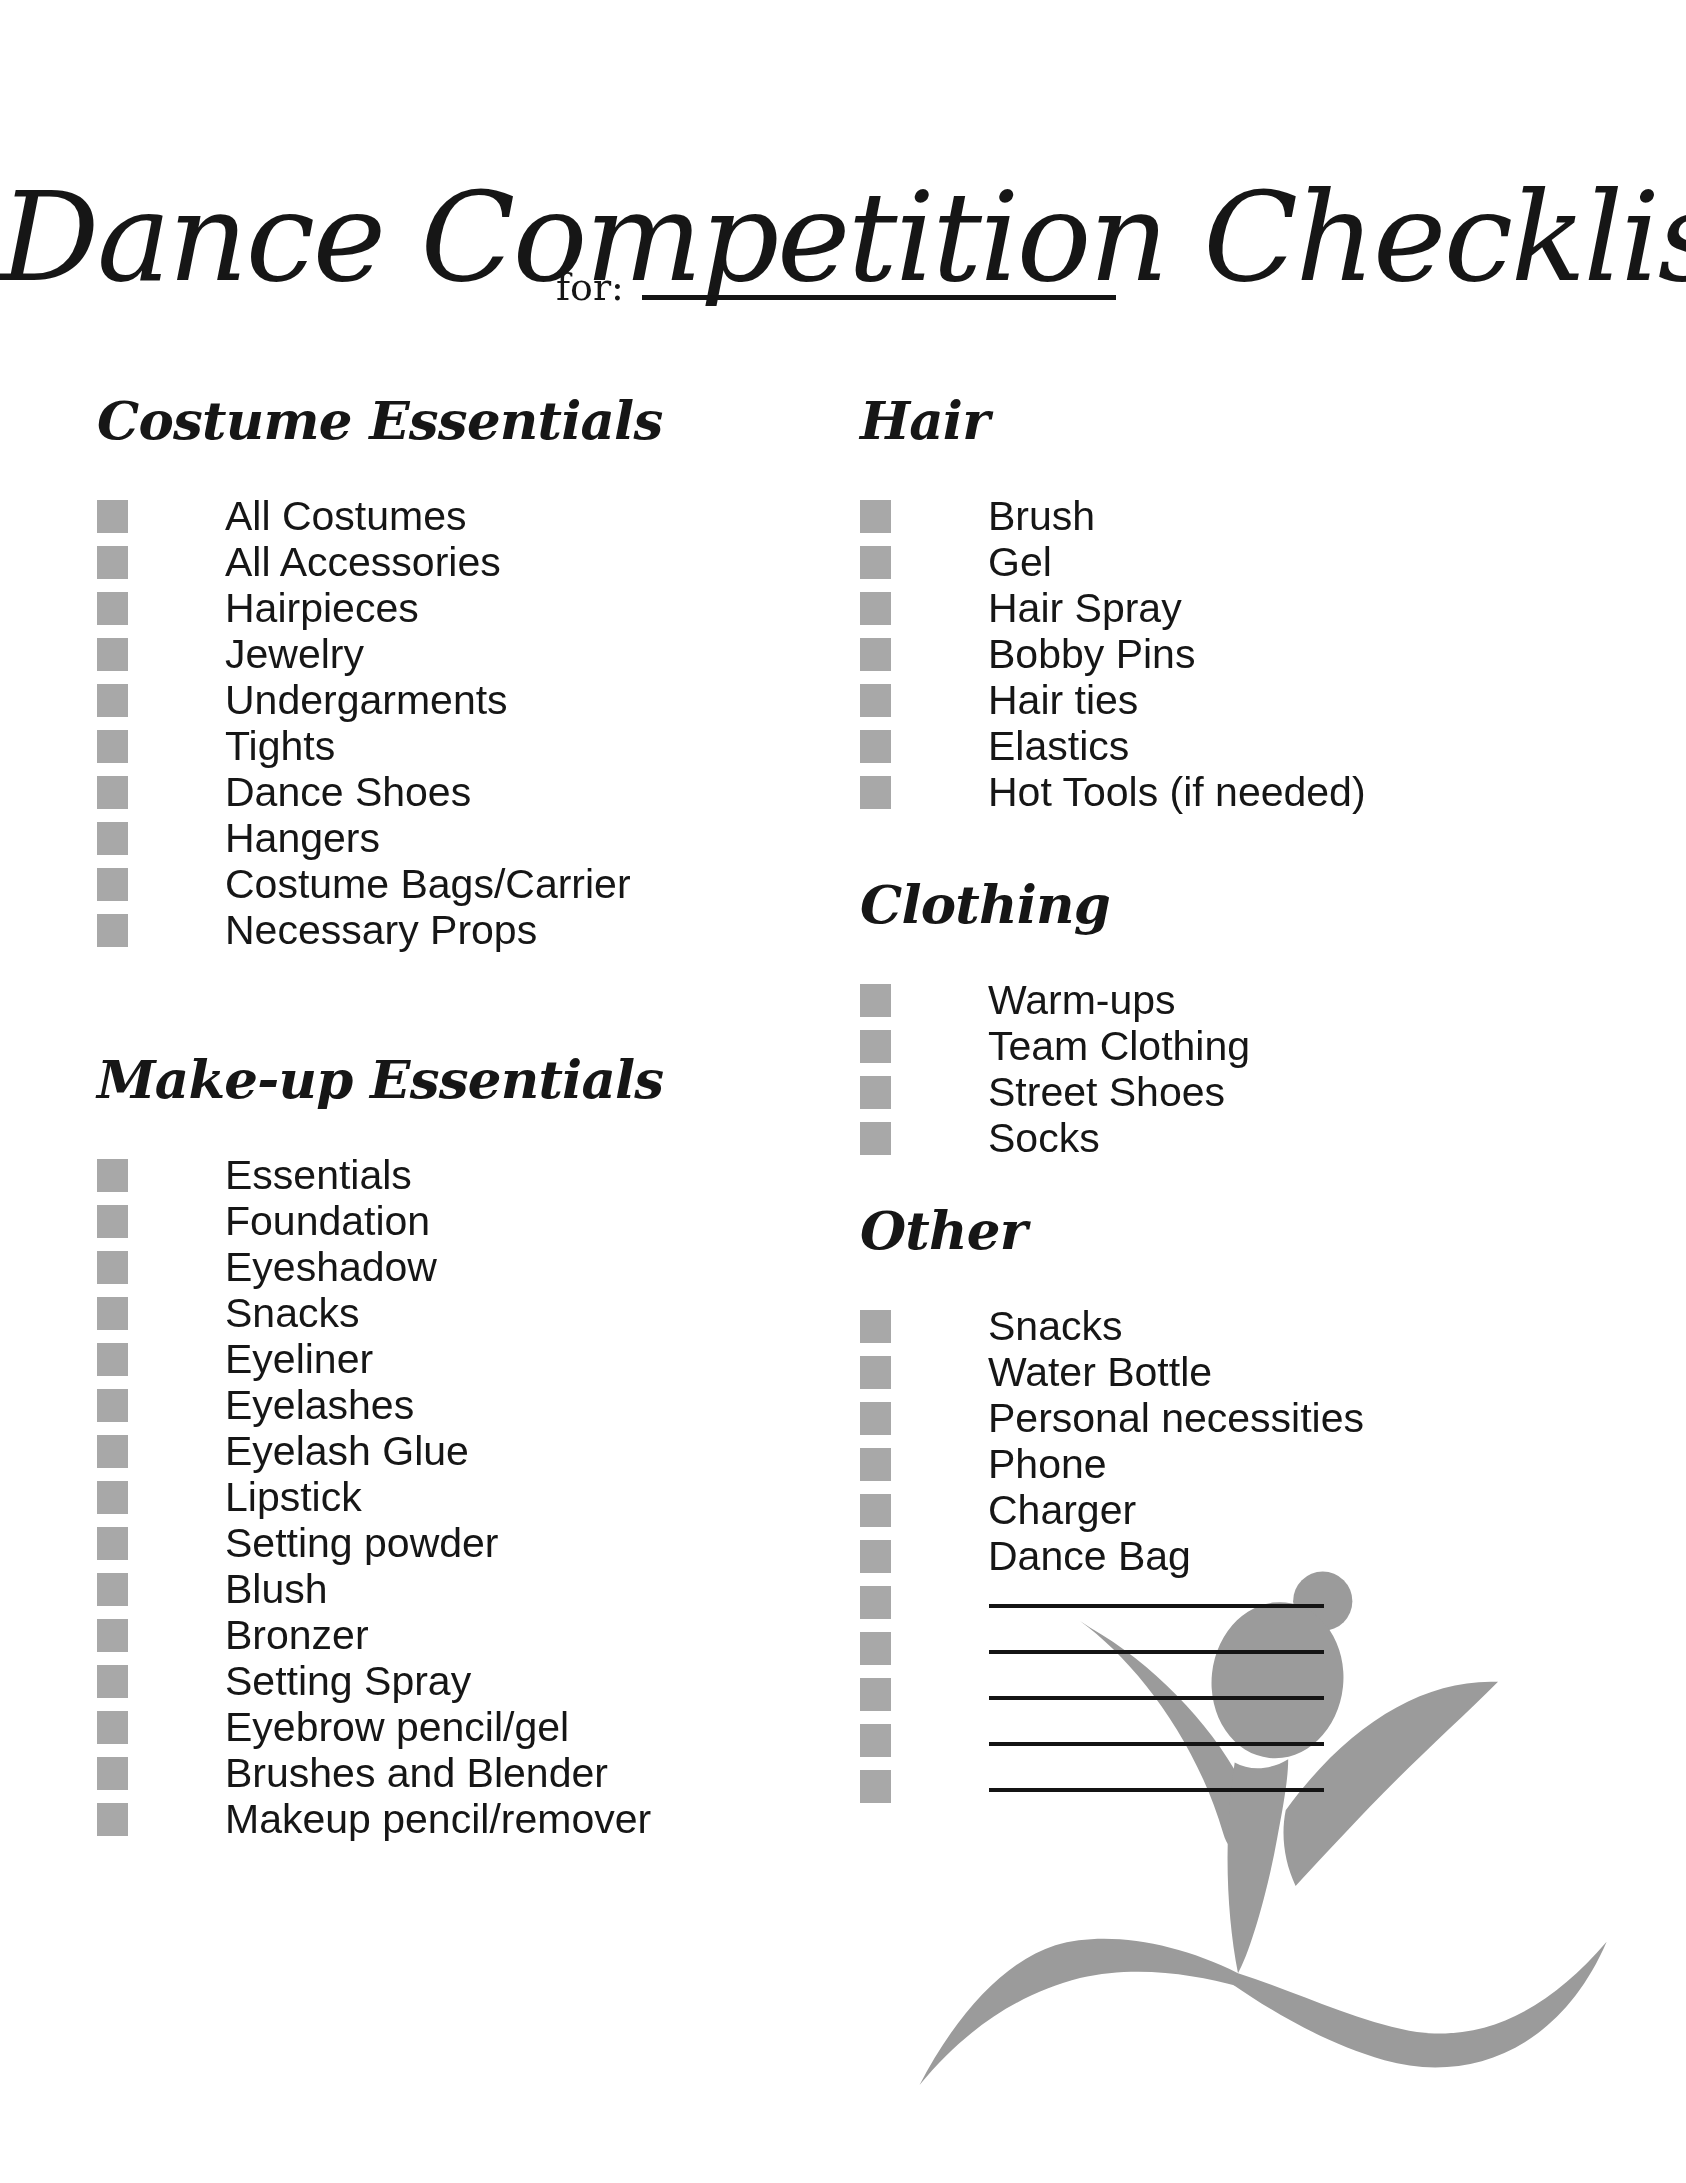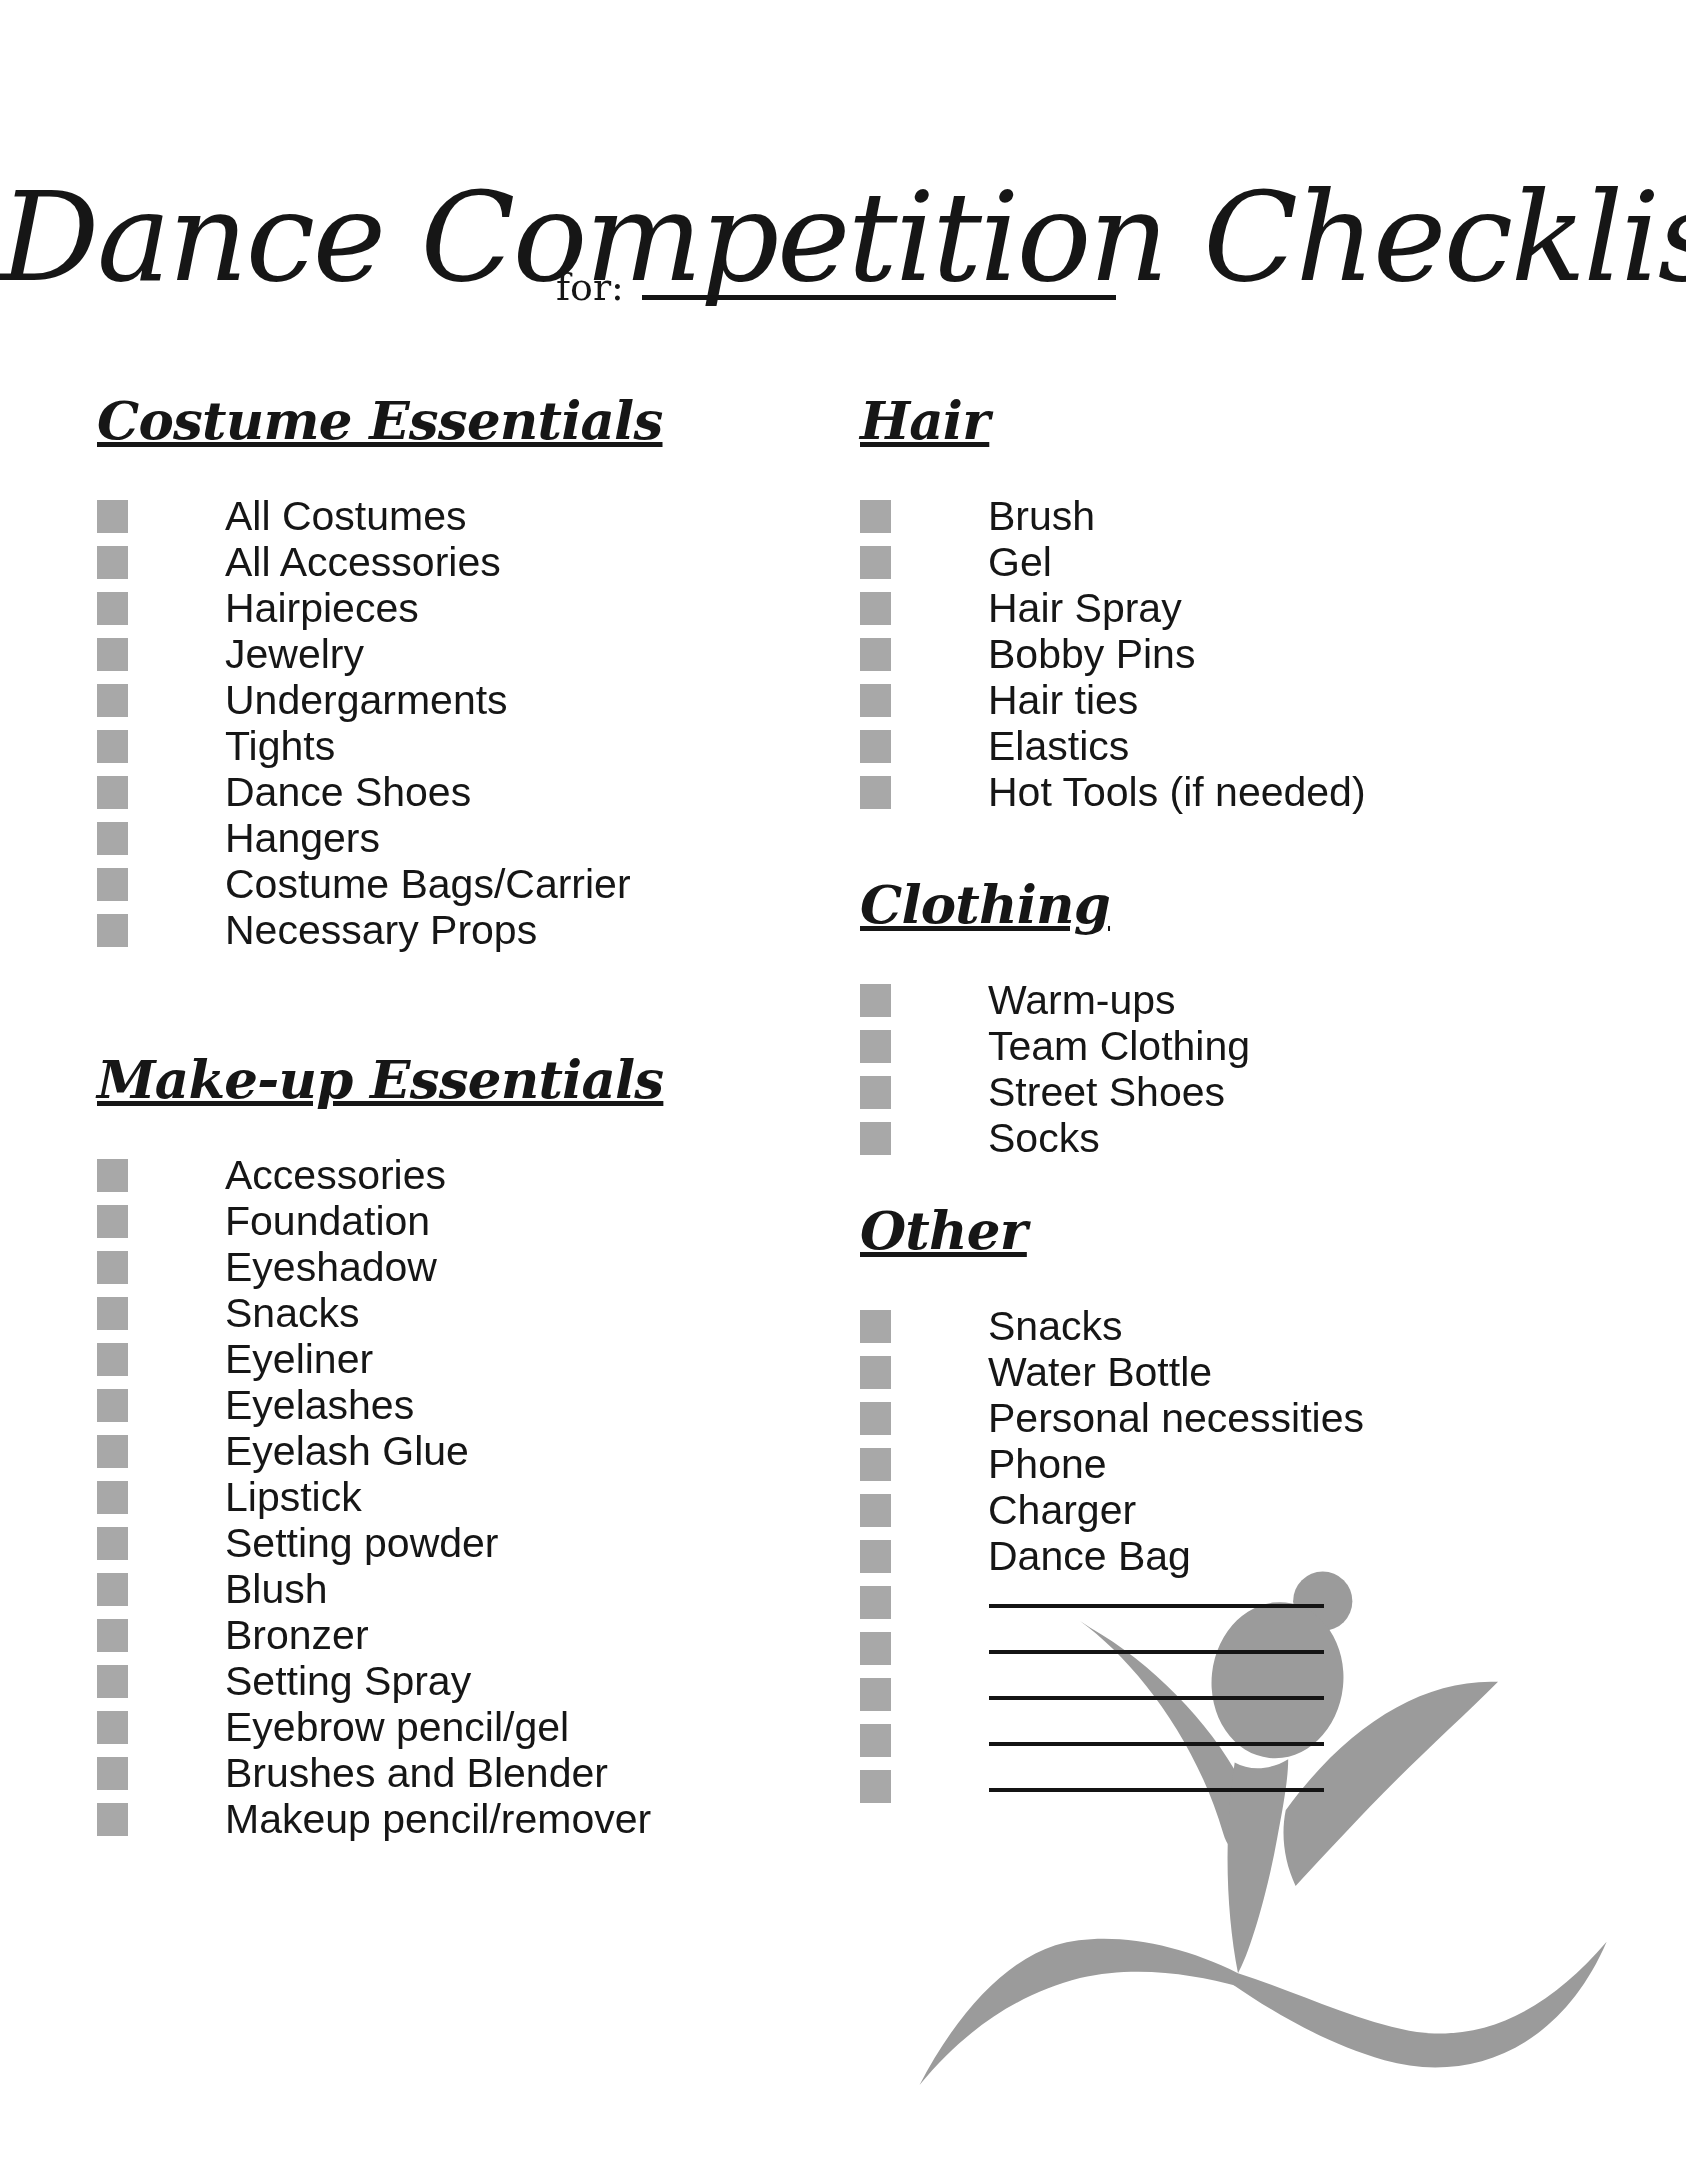--- a/index.html
+++ b/index.html
@@ -40,21 +40,20 @@
   .for-line{
     display:inline-block;
     width:474px;height:31px;
     border-bottom:5px solid #141414;
     margin-left:18px;
   }
   .section{
     position:absolute;
     width:766px;
     z-index:2;
-    text-decoration:underline;
   }
   #sec-costume{left:97px;top:394px;}
   #sec-makeup{left:97px;top:1053px;}
   #sec-hair{left:860px;top:394px;}
   #sec-clothing{left:860px;top:878px;}
   #sec-other{left:860px;top:1204px;}
   .section h2{
     margin:0;
     font-family:"DejaVu Serif",serif;
     font-style:italic;
@@ -157,21 +156,21 @@
           <span class="item-label">Necessary Props</span>
         </div>
       </div>
   </div>
 
   <div class="section" id="sec-makeup">
     <h2>Make-up Essentials</h2>
     <div class="list">
         <div class="row">
           <span class="checkbox"></span>
-          <span class="item-label">Accessories</span>
+          <span class="item-label">Essentials</span>
         </div>
         <div class="row">
           <span class="checkbox"></span>
           <span class="item-label">Foundation</span>
         </div>
         <div class="row">
           <span class="checkbox"></span>
           <span class="item-label">Eyeshadow</span>
         </div>
         <div class="row">

